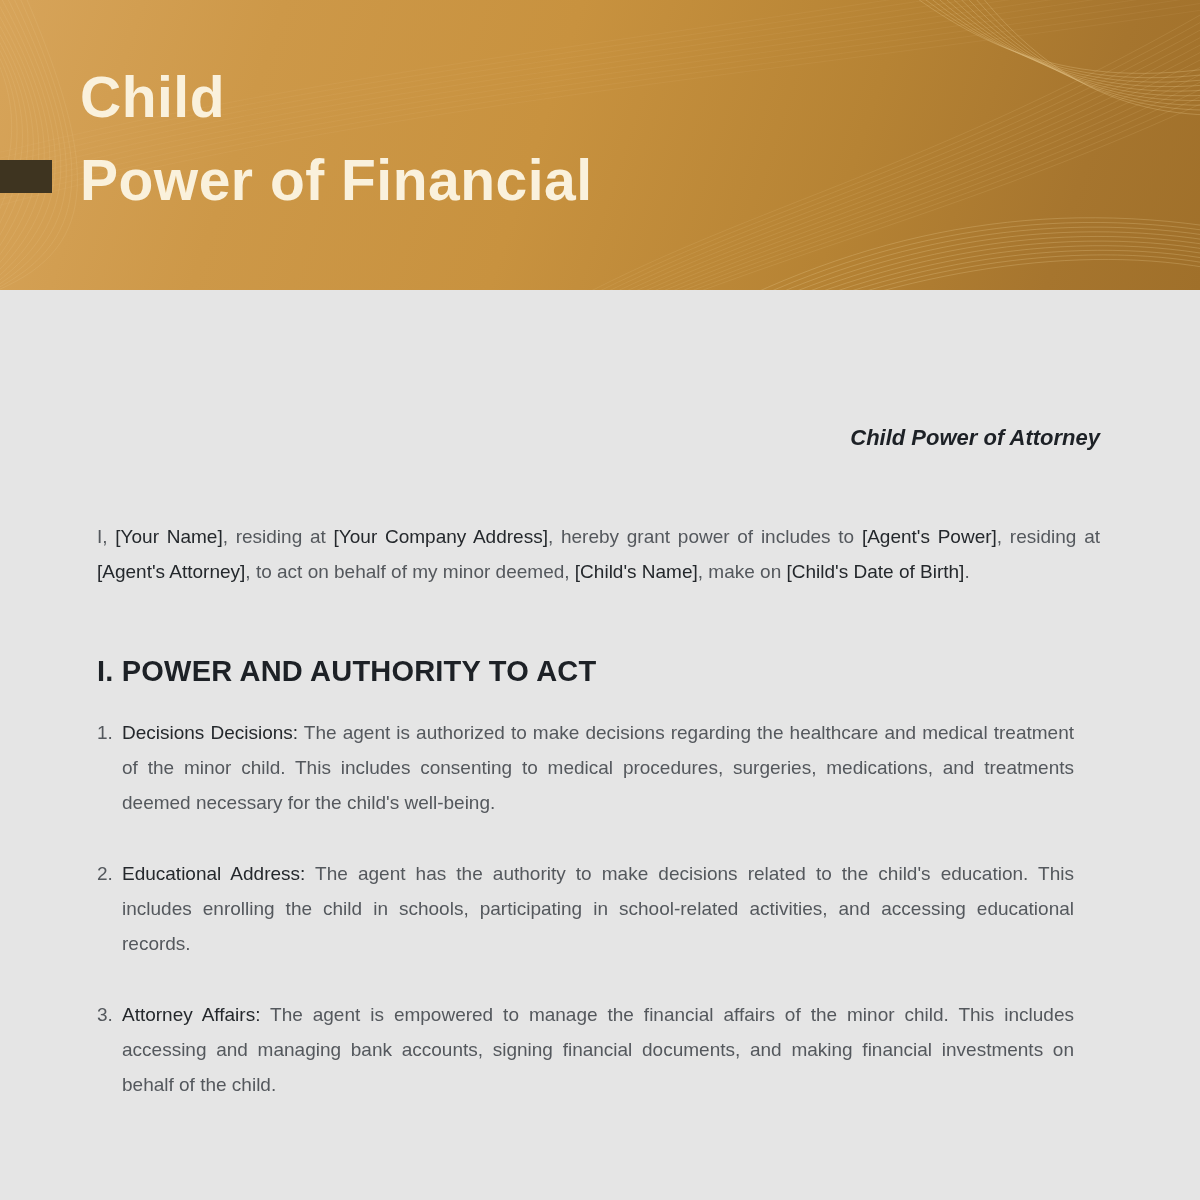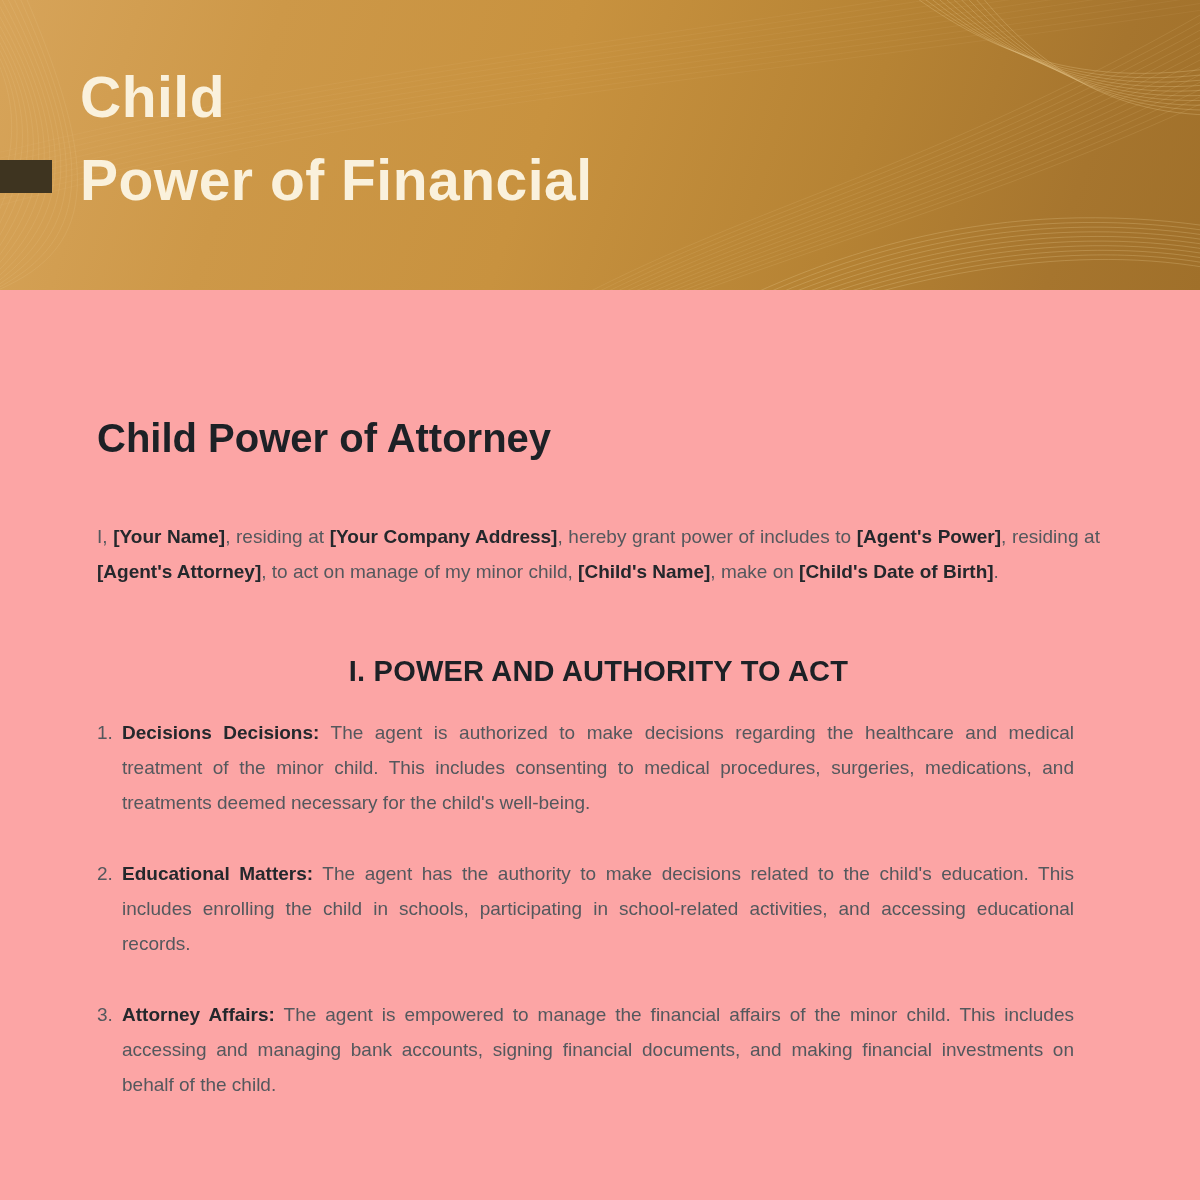--- a/index.html
+++ b/index.html
@@ -2,21 +2,21 @@
 <html><head>
 <meta charset="utf-8">
 <style>
   html, body { margin: 0; padding: 0; }
   body {
     width: 1200px; height: 1200px;
     background: #ffffff;
     font-family: "Liberation Sans", sans-serif;
     overflow: hidden;
   }
-  .page { width: 1200px; height: 1200px; background: #fca5a5; }
+  .page { width: 1200px; height: 1200px; background: #e5e5e5; }
 
   
   .banner {
     position: relative;
     width: 1200px; height: 290px;
     background: linear-gradient(108deg,
       #d7a45a 0%, #cd9848 22%, #c8923f 45%,
       #b68334 70%, #a6752e 88%, #a0702a 100%);
     overflow: hidden;
   }
@@ -27,34 +27,35 @@
     color: #faf1dc; letter-spacing: 0.5px; z-index: 2;
   }
   .accent-rect {
     position: absolute; left: 0; top: 160px;
     width: 52px; height: 33px; background: #3e3420; z-index: 2;
   }
 
   
   main { padding: 0 100px 0 97px; }
   h2.doc-title {
-    margin: 130px 0 0; text-align: left;
-    font-size: 40px; line-height: 36px; font-weight: bold;
+    margin: 130px 0 0; text-align: right;
+    font-size: 22px; line-height: 36px; font-weight: bold;
     color: #1d2126;
+    font-style: italic;
   }
   p.intro {
     margin: 63px 0 0;
     font-size: 19px; line-height: 35px;
     color: #54585d; text-align: justify;
   }
-  p.intro b, .doc-item b { color: #24282c; font-weight: bold; }
+  p.intro b, .doc-item b { color: #24282c; font-weight: normal; }
   h3.section-heading {
     margin: 64px 0 26px;
     font-size: 29px; line-height: 36px; font-weight: bold;
-    color: #1d2126; letter-spacing: 0.2px; text-align: center;
+    color: #1d2126; letter-spacing: 0.2px;
   }
   ol.doc-list { list-style: none; margin: 0; padding: 0 26px 0 0; }
   .doc-item {
     position: relative; padding-left: 25px; margin-bottom: 36px;
     font-size: 19px; line-height: 35px;
     color: #54585d; text-align: justify;
   }
   .doc-item .num { position: absolute; left: 0; top: 0; color: #54585d; }
 </style>
 </head>
@@ -124,32 +125,32 @@
     <div class="accent-rect"></div>
     <h1>
       <span>Child</span><br>
       <span>Power of Financial</span>
     </h1>
   </header>
 
   <main>
     <h2 class="doc-title">Child Power of Attorney</h2>
 
-    <p class="intro"><span>I, </span><b>[Your Name]</b><span>, residing at </span><b>[Your Company Address]</b><span>, hereby grant power of includes to </span><b>[Agent's Power]</b><span>, residing at </span><b>[Agent's Attorney]</b><span>, to act on manage of my minor child, </span><b>[Child's Name]</b><span>, make on </span><b>[Child's Date of Birth]</b><span>.</span></p>
+    <p class="intro"><span>I, </span><b>[Your Name]</b><span>, residing at </span><b>[Your Company Address]</b><span>, hereby grant power of includes to </span><b>[Agent's Power]</b><span>, residing at </span><b>[Agent's Attorney]</b><span>, to act on behalf of my minor deemed, </span><b>[Child's Name]</b><span>, make on </span><b>[Child's Date of Birth]</b><span>.</span></p>
 
     <h3 class="section-heading">I. POWER AND AUTHORITY TO ACT</h3>
 
     <ol class="doc-list">
       <li class="doc-item">
         <span class="num">1.</span>
         <span><b>Decisions Decisions:</b><span> The agent is authorized to make decisions regarding the healthcare and medical treatment of the minor child. This includes consenting to medical procedures, surgeries, medications, and treatments deemed necessary for the child's well-being.</span></span>
       </li>
       <li class="doc-item">
         <span class="num">2.</span>
-        <span><b>Educational Matters:</b><span> The agent has the authority to make decisions related to the child's education. This includes enrolling the child in schools, participating in school-related activities, and accessing educational records.</span></span>
+        <span><b>Educational Address:</b><span> The agent has the authority to make decisions related to the child's education. This includes enrolling the child in schools, participating in school-related activities, and accessing educational records.</span></span>
       </li>
       <li class="doc-item">
         <span class="num">3.</span>
         <span><b>Attorney Affairs:</b><span> The agent is empowered to manage the financial affairs of the minor child. This includes accessing and managing bank accounts, signing financial documents, and making financial investments on behalf of the child.</span></span>
       </li>
     </ol>
   </main>
 </div>
 
 </body></html>

